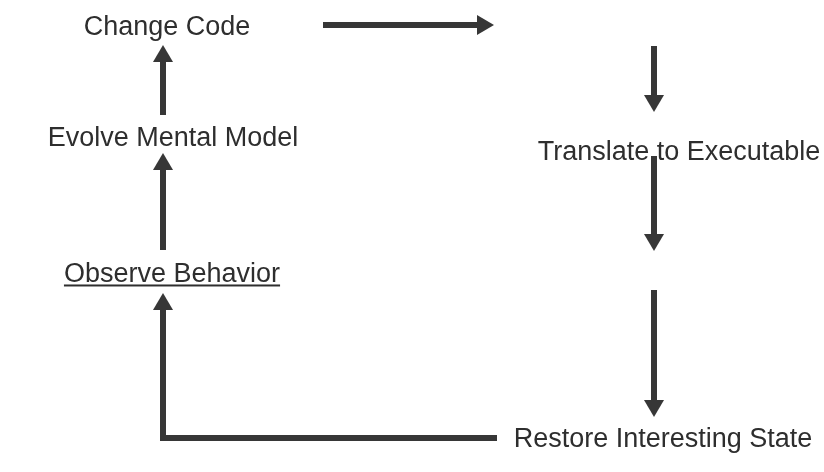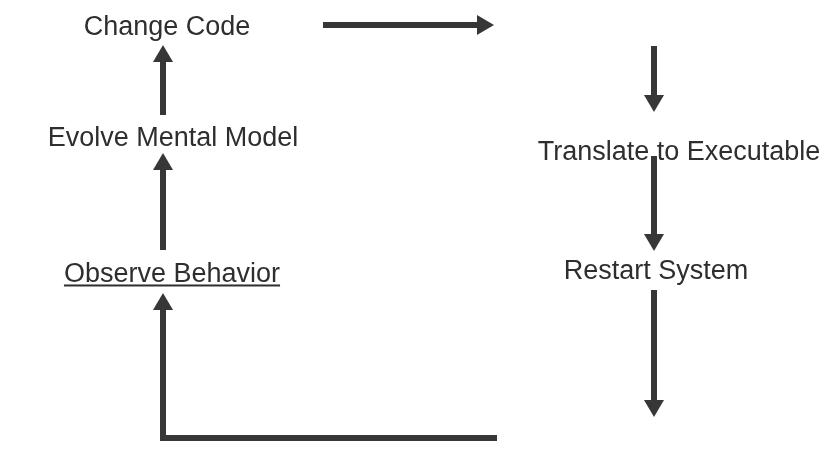--- a/index.html
+++ b/index.html
@@ -95,16 +95,16 @@
 
   <div class="node node-change-code">Change Code</div>
 
 
   <div class="node node-evolve-mental">Evolve Mental Model</div>
 
   <div class="node node-translate-exec">Translate to Executable</div>
 
   <div class="node node-observe">Observe Behavior</div>
 
-  <div class="node node-restart">Restart System</div>
 
+  <div class="node node-restore">Restore Interesting State</div>
 
 </div>
 
 </body></html>

